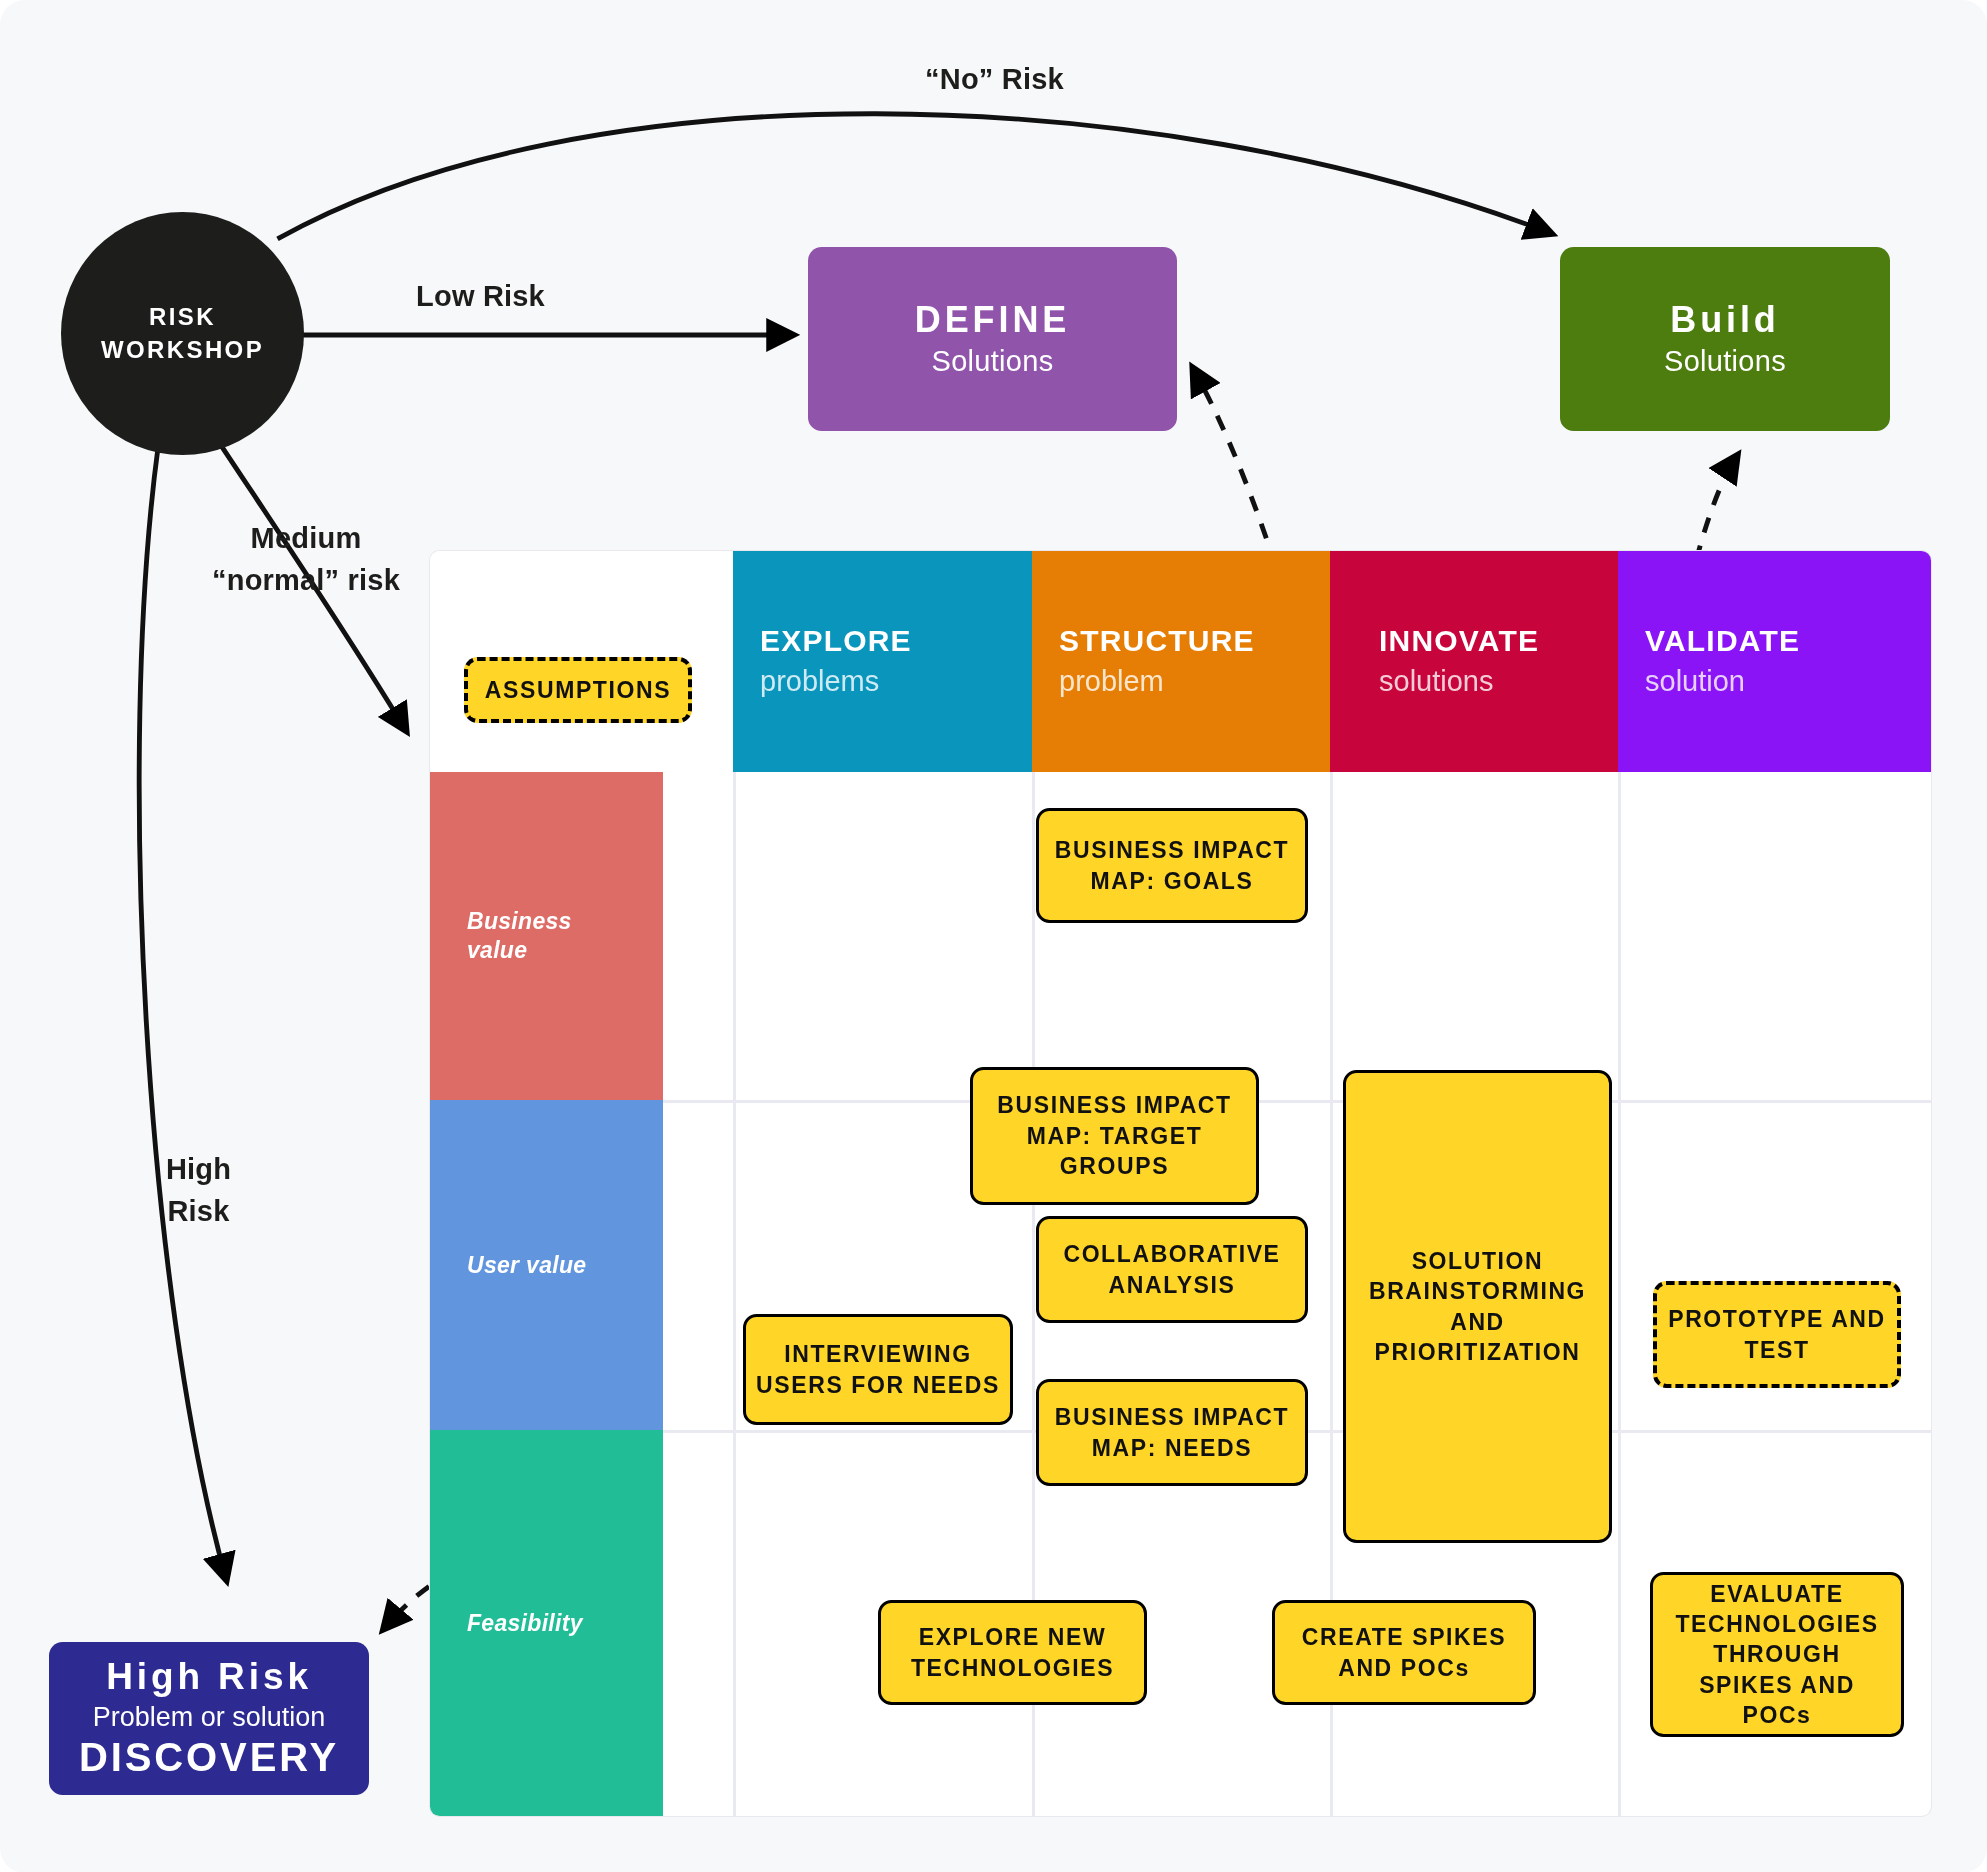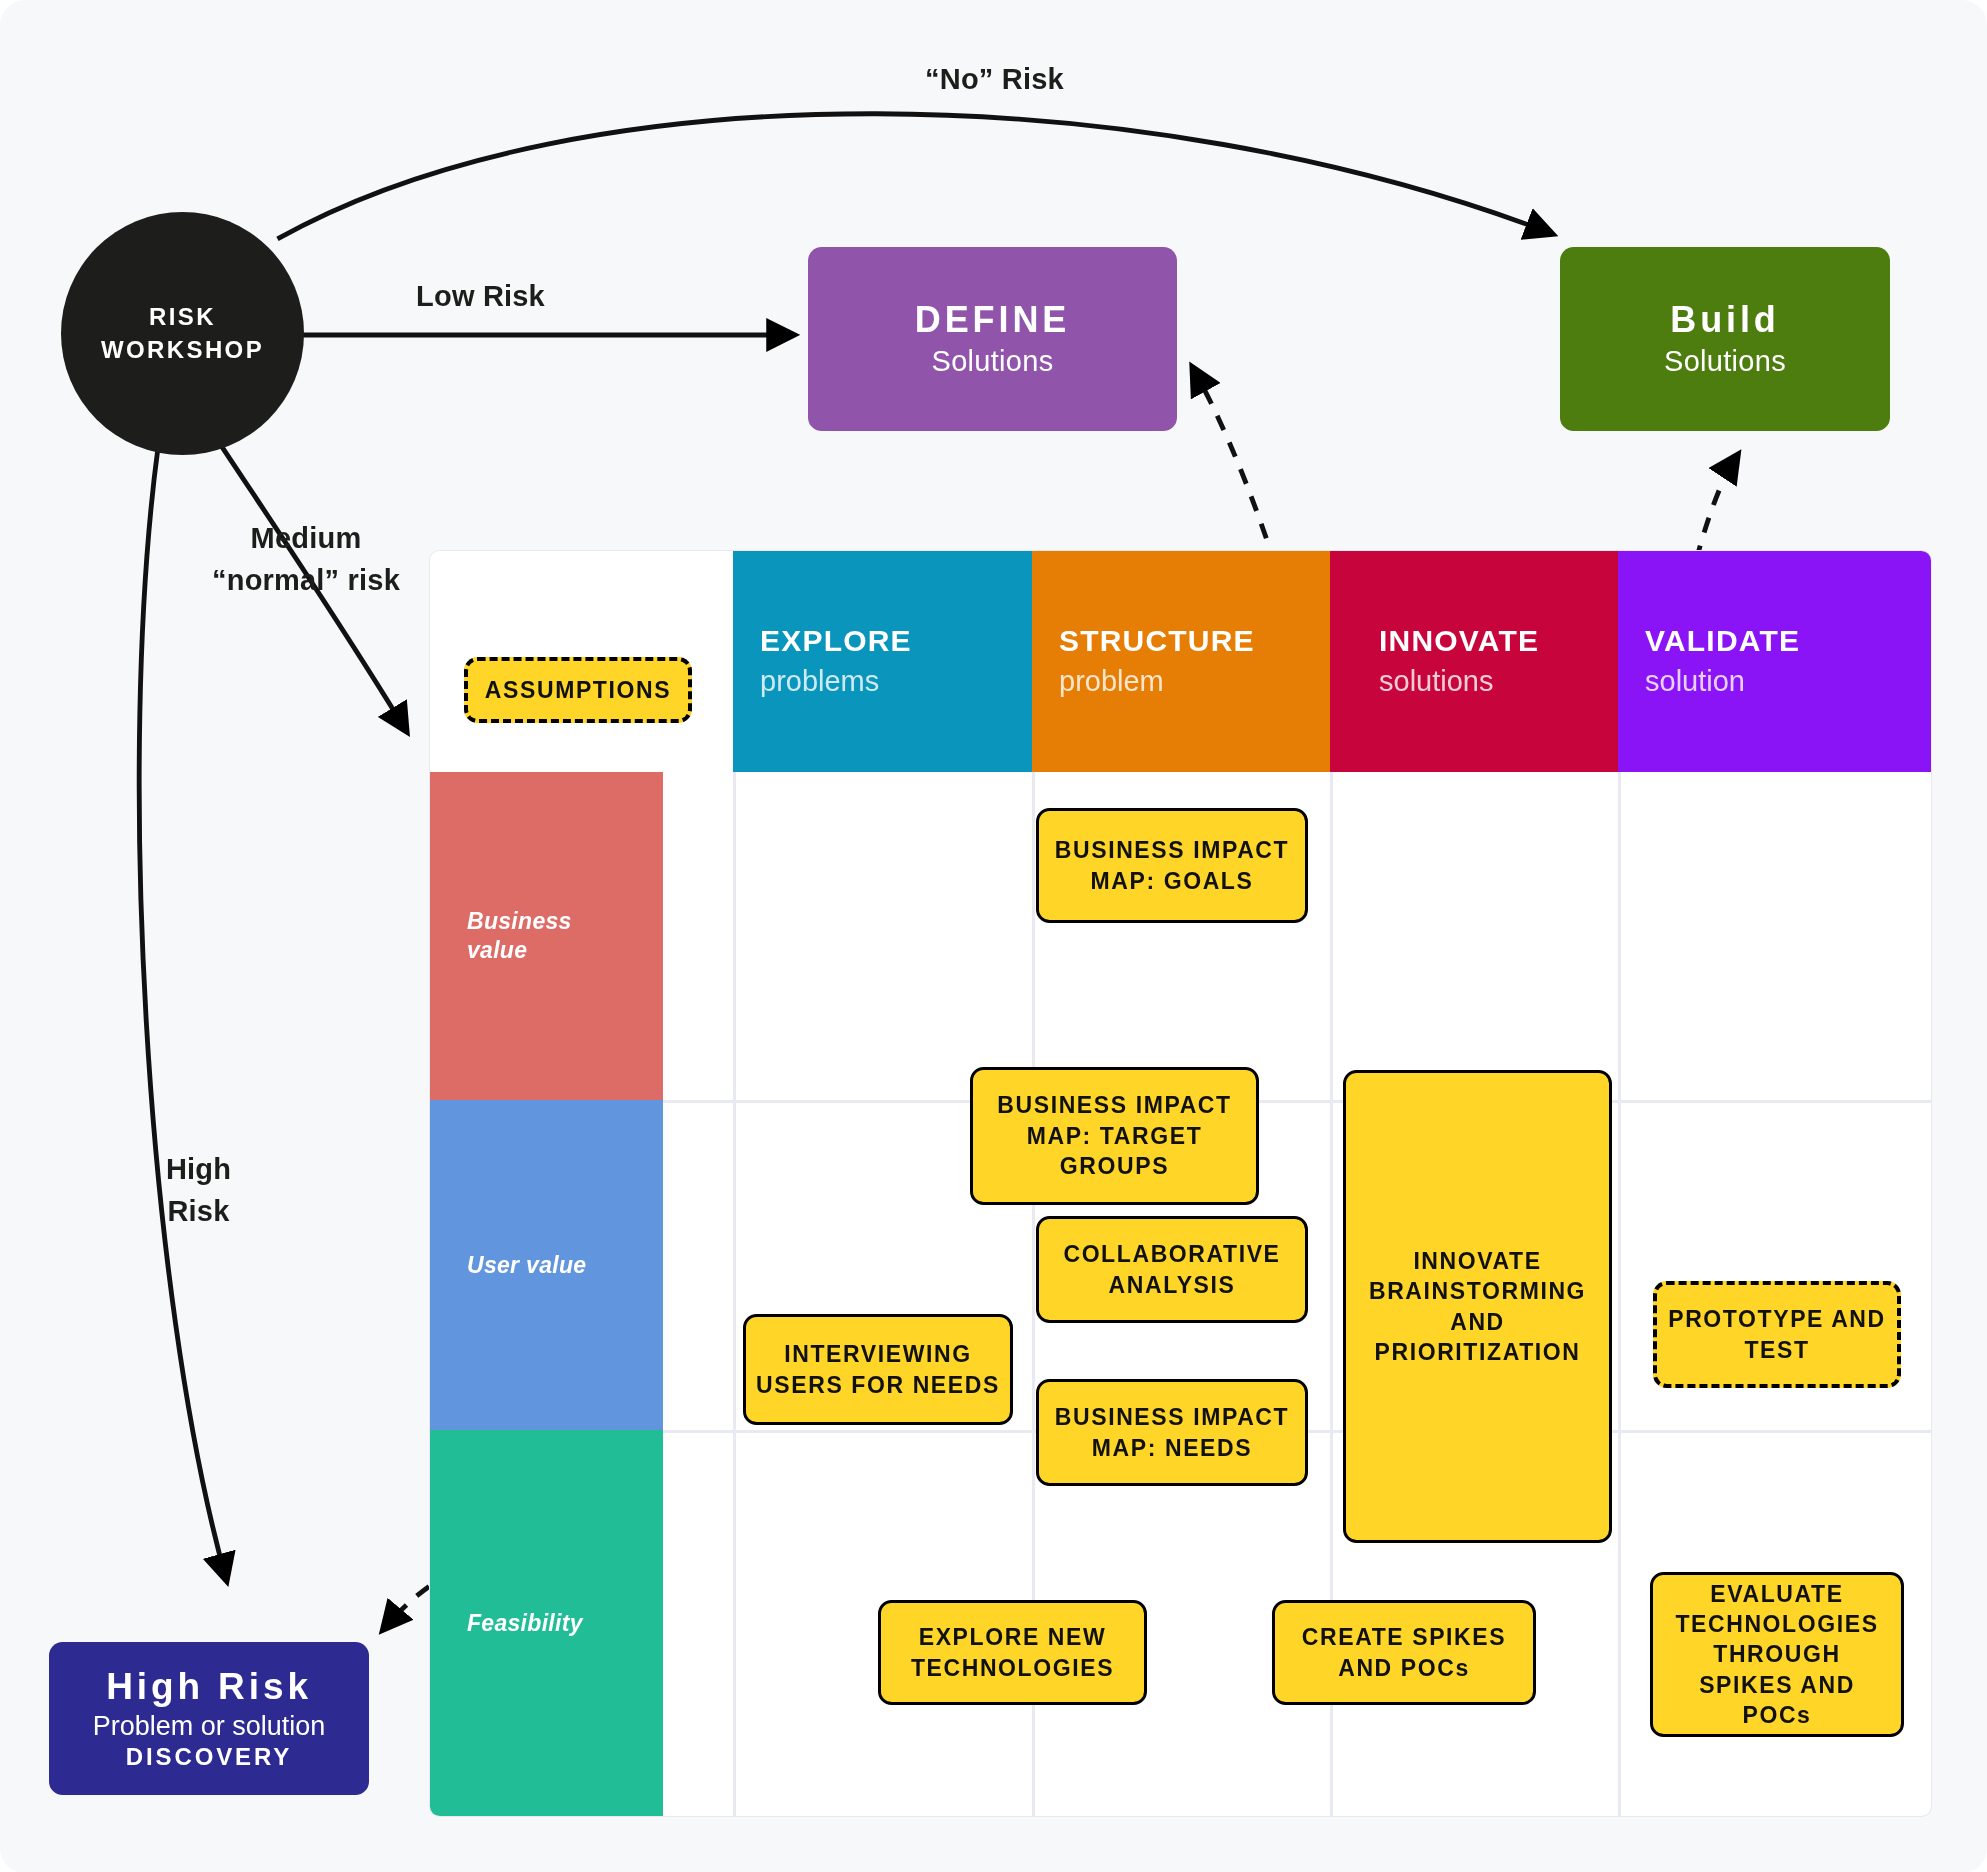--- a/index.html
+++ b/index.html
@@ -32,21 +32,21 @@
   }
   .stage-title{font-weight:700;font-size:36px;letter-spacing:3.9px;line-height:1.1;}
   .stage-sub{font-size:29px;font-weight:400;margin-top:5.8px;letter-spacing:0.3px;}
 
   .risk-box{
     border-radius:13.6px;color:#ffffff;background:#2d2a91;
     padding:9.7px 13.6px;
   }
   .risk-title{font-weight:700;font-size:37px;letter-spacing:3.9px;line-height:1.15;}
   .risk-sub1{font-size:27px;font-weight:400;line-height:1.2;margin-top:1.9px;}
-  .risk-sub2{font-size:24px;font-weight:700;letter-spacing:2.9px;line-height:1.2;}
+  .risk-sub2{font-size:40px;font-weight:700;letter-spacing:2.9px;line-height:1.2;}
 
   
   #grid{
     position:absolute;left:430px;top:551px;width:1501px;height:1265px;
     background:#ffffff;border-radius:9.7px;overflow:hidden;
     box-shadow:0 0 0 1px #e8e8ee;
   }
   .hdr{position:absolute;top:0;height:221px;display:flex;flex-direction:column;
        align-items:flex-start;justify-content:center;box-sizing:border-box;padding-left:27px;}
   .hdr-title{color:#ffffff;font-weight:700;font-size:30px;letter-spacing:1.2px;line-height:1.15;}
@@ -203,21 +203,21 @@
   <div class="card" style="left:1036px;top:808px;width:272px;height:115px;">BUSINESS IMPACT MAP: GOALS</div>
 
   <div class="card" style="left:970px;top:1067px;width:289px;height:138px;">BUSINESS IMPACT MAP: TARGET GROUPS</div>
 
   <div class="card" style="left:743px;top:1314px;width:270px;height:111px;">INTERVIEWING USERS FOR NEEDS</div>
 
   <div class="card" style="left:1036px;top:1216px;width:272px;height:107px;">COLLABORATIVE ANALYSIS</div>
 
   <div class="card" style="left:1036px;top:1379px;width:272px;height:107px;">BUSINESS IMPACT MAP: NEEDS</div>
 
-  <div class="card" style="left:1343px;top:1070px;width:269px;height:473px;">INNOVATE BRAINSTORMING AND PRIORITIZATION</div>
+  <div class="card" style="left:1343px;top:1070px;width:269px;height:473px;">SOLUTION BRAINSTORMING AND PRIORITIZATION</div>
 
   <div class="card dashed" style="left:1653px;top:1281px;width:248px;height:107px;">PROTOTYPE AND TEST</div>
 
   <div class="card" style="left:878px;top:1600px;width:269px;height:105px;">EXPLORE NEW TECHNOLOGIES</div>
 
   <div class="card" style="left:1272px;top:1600px;width:264px;height:105px;">CREATE SPIKES AND POCs</div>
 
   <div class="card" style="left:1650px;top:1572px;width:254px;height:165px;">EVALUATE TECHNOLOGIES THROUGH SPIKES AND POCs</div>
 
 </div>

